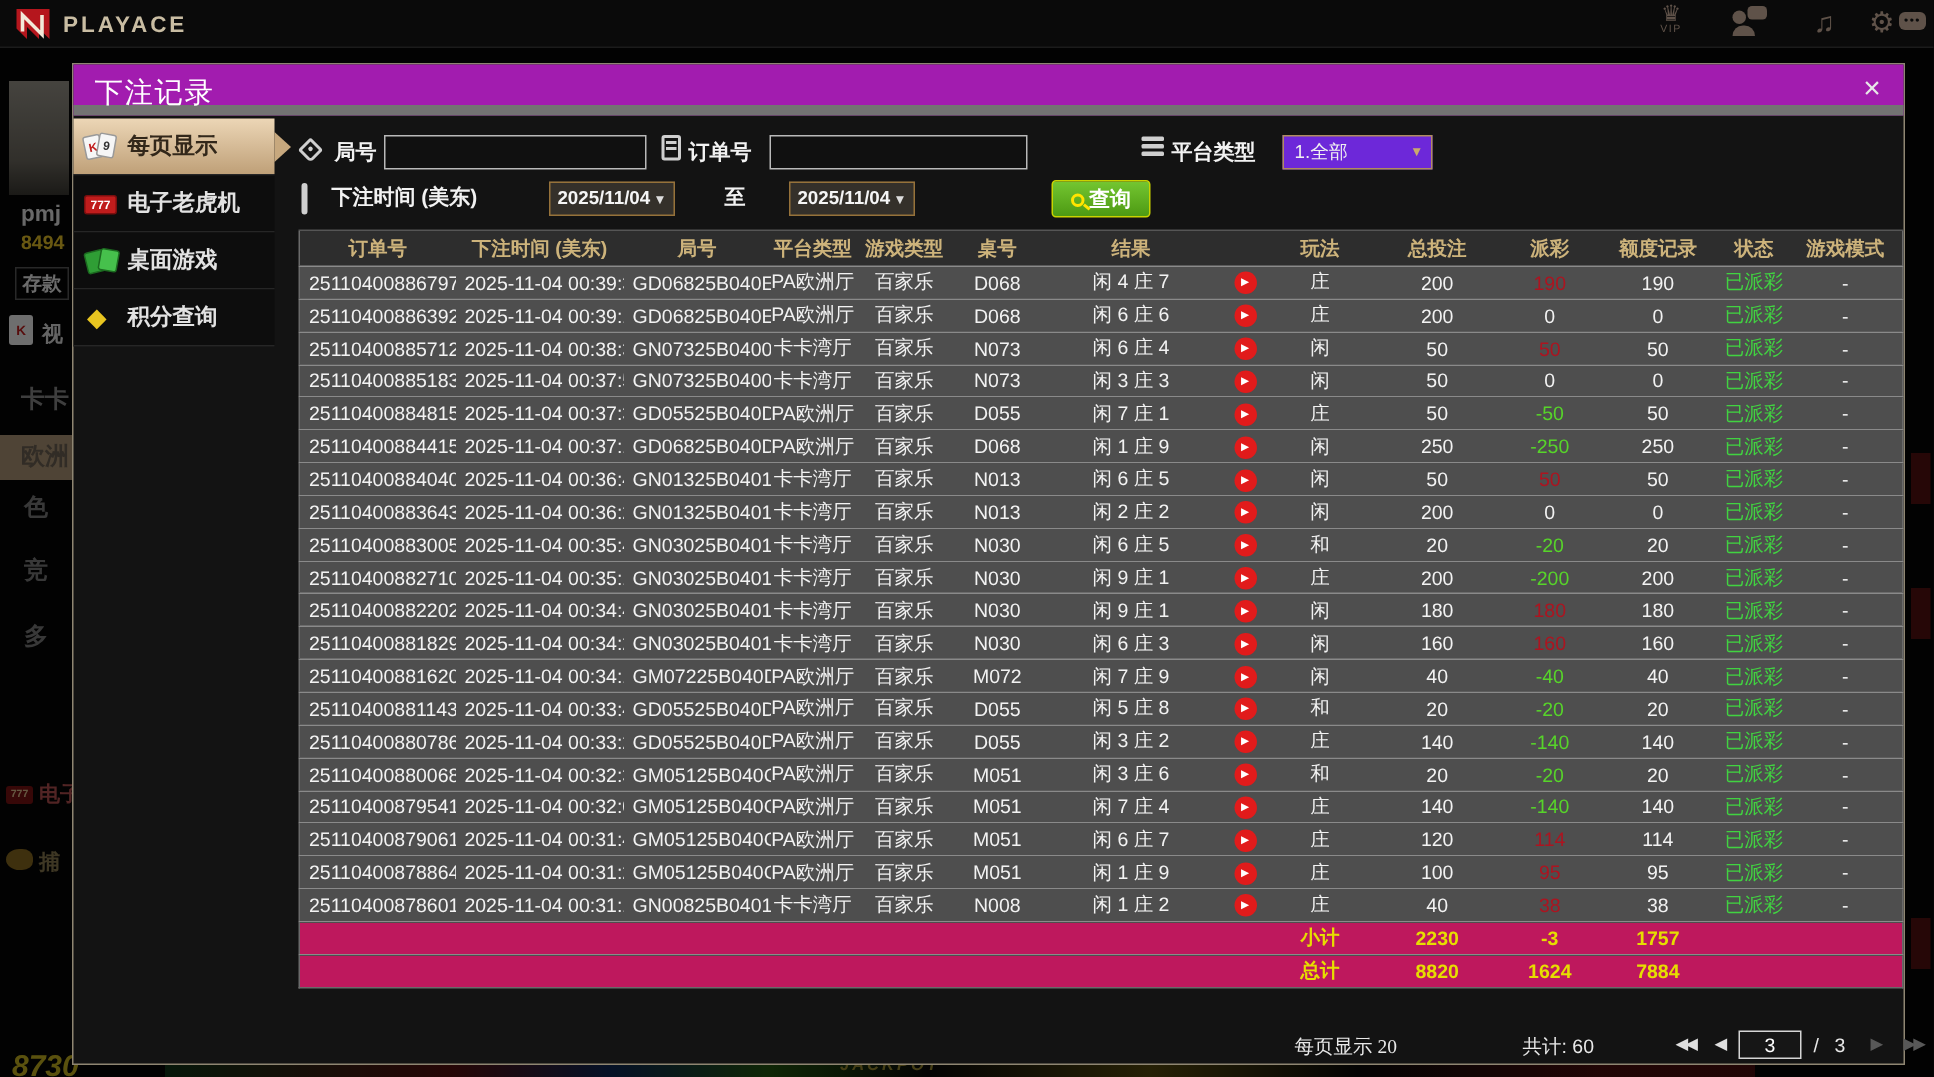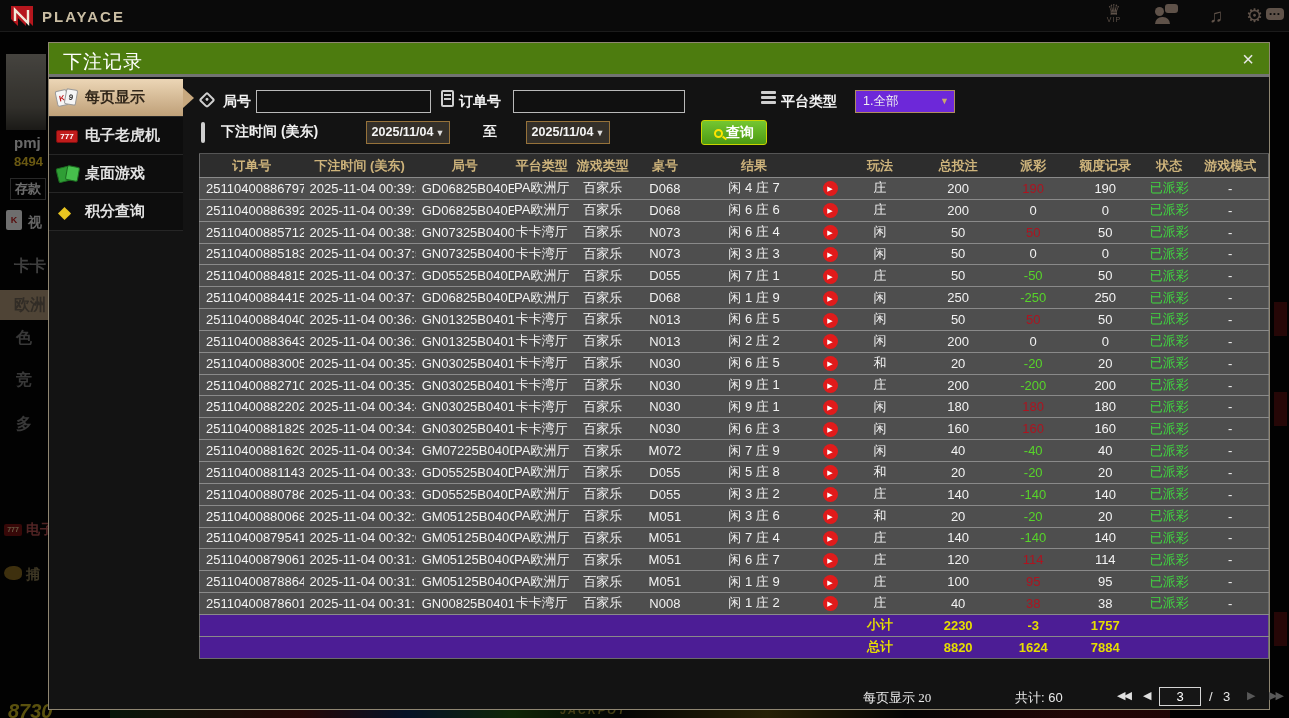--- a/index.html
+++ b/index.html
@@ -47,22 +47,22 @@
   #bg-fish { left:4px; top:534px; width:18px; height:14px; background:#8a6a20; border-radius:50% 40% 40% 50%; }
   #bg-num { left:8px; top:668px; font-size:20px; color:#c8b420; font-style:italic; }
   #ticker { left:110px; top:676px; width:1060px; height:10px;
     background:linear-gradient(90deg,#12401c,#6a1212 18%,#10306a 28%,#2a6a12 38%,#0c0c0c 48%,#6a5a10 62%,#0c0c0c 75%,#5a1010 90%); opacity:.8; }
   #bg-jack { left:560px; top:672px; font-size:11px; font-style:italic; color:#9a8a30; letter-spacing:2px; }
   .edge-blk { left:1274px; width:13px; height:34px; background:#561010; }
 
   
   #dialog { position:absolute; left:48px; top:42px; width:1222px; height:668px; background:#131313;
     border:1px solid #8f8672; z-index:20; }
-  #dlg-titlebar { position:absolute; left:0; top:0; width:100%; height:34px; background:#4d7c0f;
-    border-bottom:3px solid #737373; }
+  #dlg-titlebar { position:absolute; left:0; top:0; width:100%; height:34px; background:#a21caf;
+    border-bottom:7px solid #737373; }
   #dlg-title { position:absolute; left:14px; top:6px; font-size:19px; color:#fff; letter-spacing:1px; }
   #dlg-close { position:absolute; right:10px; top:5px; width:22px; height:22px; color:#e8e8e8;
     font-size:20px; line-height:22px; text-align:center; cursor:pointer; }
 
   
   #dlg-menu { position:absolute; left:0; top:36px; width:134px; }
   .menu-item { position:relative; height:38px; background:#0d0d0d; border-bottom:1px solid #262626;
     color:#e2e2e2; font-size:15px; font-weight:bold; display:flex; align-items:center; cursor:pointer; }
   .menu-item.active { background:linear-gradient(#ecd6b6,#bfa078); color:#32271a; }
   .menu-item.active .sel-arrow { position:absolute; right:-11px; top:50%; margin-top:-10px; width:0; height:0;
@@ -112,21 +112,21 @@
   #bet-table { position:absolute; left:150px; top:110px; width:1070px; border-collapse:collapse;
     table-layout:fixed; font-size:13px; }
   #bet-table th { background:#2d2d2d; color:#cdb37b; font-size:13px; font-weight:bold; height:24px;
     border-top:1px solid #555; }
   #bet-table td { background:#4e4e4e; color:#f2f2f2; height:21.85px; border-top:1px solid #8a8a8a;
     text-align:center; overflow:hidden; white-space:nowrap; }
   #bet-table td.L { text-align:left; padding-left:6px; }
   #bet-table td.pos { color:#ad1420; }
   #bet-table td.neg { color:#57d42a; }
   #bet-table td.status { color:#41d341; }
-  #bet-table tr.sum-row td { background:#4c1d95; color:#e6de00; font-weight:bold; }
+  #bet-table tr.sum-row td { background:#be185d; color:#e6de00; font-weight:bold; }
   #bet-table { border:1px solid #6a6a6a; }
   .play-btn { display:inline-block; width:15px; height:15px; border-radius:50%; background:#e11b1b;
     color:#fff; font-size:7px; line-height:15px; text-align:center; vertical-align:middle; cursor:pointer; }
 
   
   #pager { position:absolute; left:134px; right:2px; top:643px; height:24px; color:#e8e8e8; font-size:13px; }
   .pg-item { position:absolute; top:3px; }
   .pg-arrow { font-size:11px; color:#dfdfdf; letter-spacing:-2px; cursor:pointer; }
   .pg-arrow.dis { color:#585858; cursor:default; }
   #pg-box { width:42px; height:19px; border:1px solid #d5d5d5; background:#161616; text-align:center;

